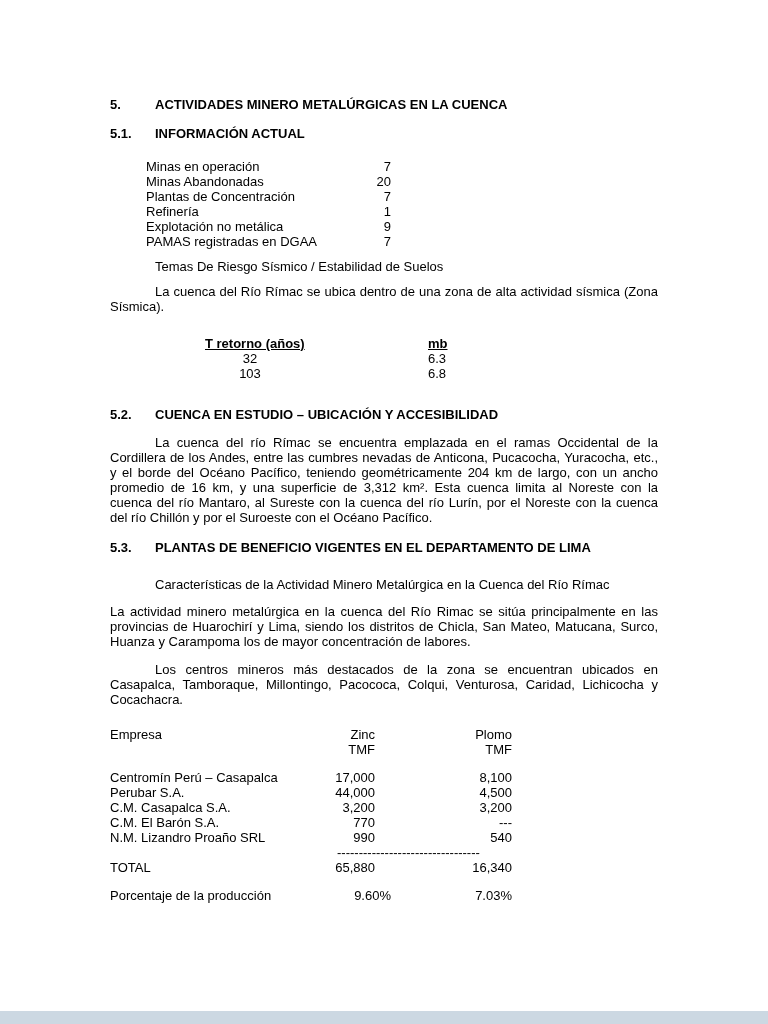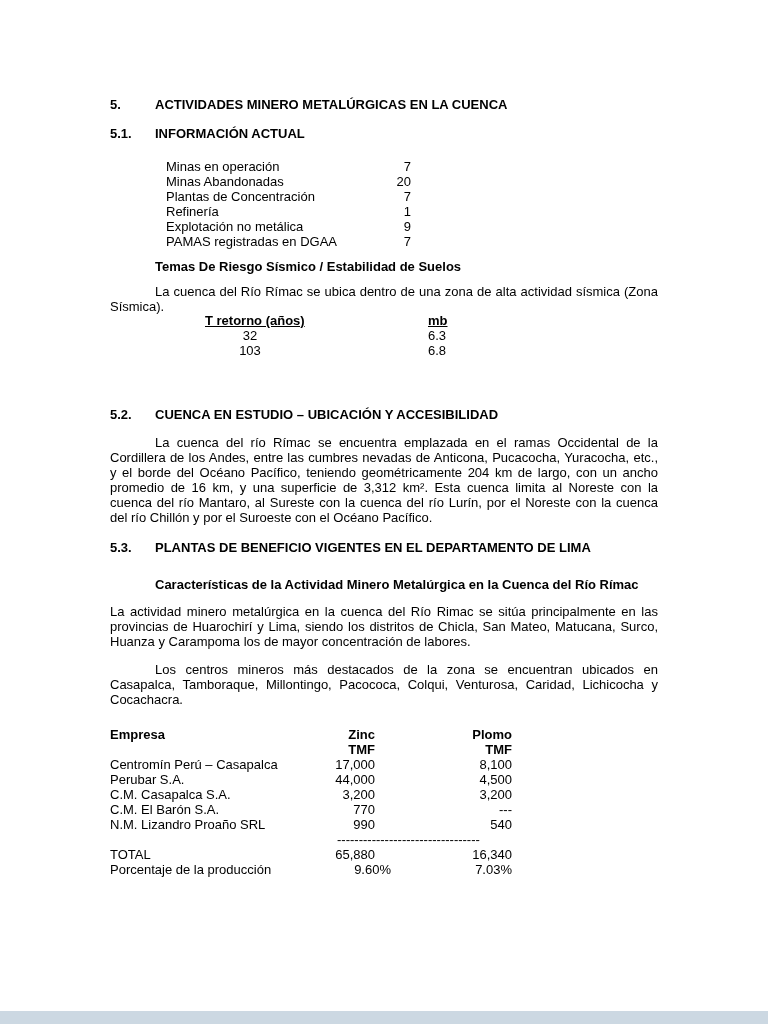--- a/index.html
+++ b/index.html
@@ -6,40 +6,40 @@
   body {
     width:768px; height:1024px;
     background:#ffffff;
     font-family:"Liberation Sans","DejaVu Sans",sans-serif;
     font-size:13px; line-height:15px; color:#000;
   }
   .page { position:relative; width:768px; height:1024px; background:#ffffff; overflow:hidden; }
   .block { position:absolute; left:110px; width:548px; }
   .heading { font-weight:bold; display:flex; }
   .h-num { width:45px; flex:none; }
-  .bold { font-weight:bold; }
+  .bold { font-weight:normal; }
   .just { text-align:justify; }
   .ti { text-indent:45px; }
 
-  .stats { left:166px; width:245px; }
+  .stats { left:146px; width:245px; }
   .stat-row { display:flex; justify-content:space-between; }
 
   .seismic { left:205px; width:400px; }
   .seis-row { display:flex; }
   .seis-c1 { width:90px; text-align:center; white-space:nowrap; }
   .seis-c2 { margin-left:133px; width:45px; text-align:left; }
   .seis-head { font-weight:bold; text-decoration:underline; }
 
   .ptable-row { display:flex; }
   .pt-c1 { width:190px; flex:none; }
   .pt-c2 { width:75px; flex:none; text-align:right; }
   .pt-c3 { width:137px; flex:none; text-align:right; }
   .pshift { position:relative; left:16px; }
   .sep { margin-left:227px; white-space:nowrap; }
-  .rows-gap { }
+  .rows-gap { margin-top:13px; }
 
   .footer-strip { position:absolute; left:0; bottom:0; width:768px; height:13px; background:#ccd8e2; }
 </style>
 </head>
 <body>
 
 <div class="page">
 
   <div class="block heading" style="top:97px">
     <span class="h-num">5.</span>
@@ -75,21 +75,21 @@
     <div class="stat-row">
       <span>PAMAS registradas en DGAA</span>
       <span>7</span>
     </div>
   </div>
 
   <div class="block bold" style="top:259px; left:155px; width:503px">Temas De Riesgo Sísmico / Estabilidad de Suelos</div>
 
   <p class="block just ti" style="top:284px">La cuenca del Río Rímac se ubica dentro de una zona de alta actividad sísmica (Zona Sísmica).</p>
 
-  <div class="block seismic" style="top:313px">
+  <div class="block seismic" style="top:336px">
     <div class="seis-row">
       <span class="seis-c1 seis-head">T retorno (años)</span>
       <span class="seis-c2 seis-head">mb</span>
     </div>
     <div class="seis-row">
       <span class="seis-c1">32</span>
       <span class="seis-c2">6.3</span>
     </div>
     <div class="seis-row">
       <span class="seis-c1">103</span>

